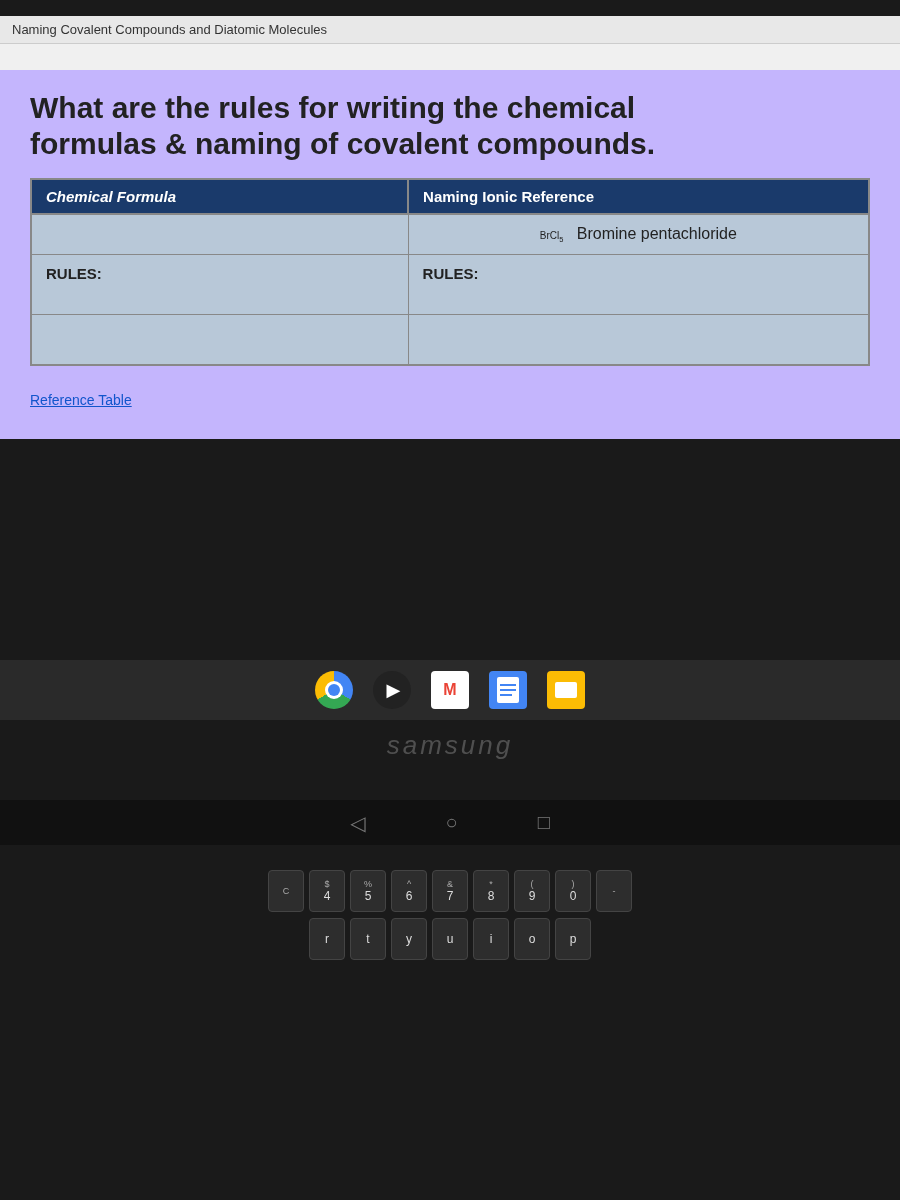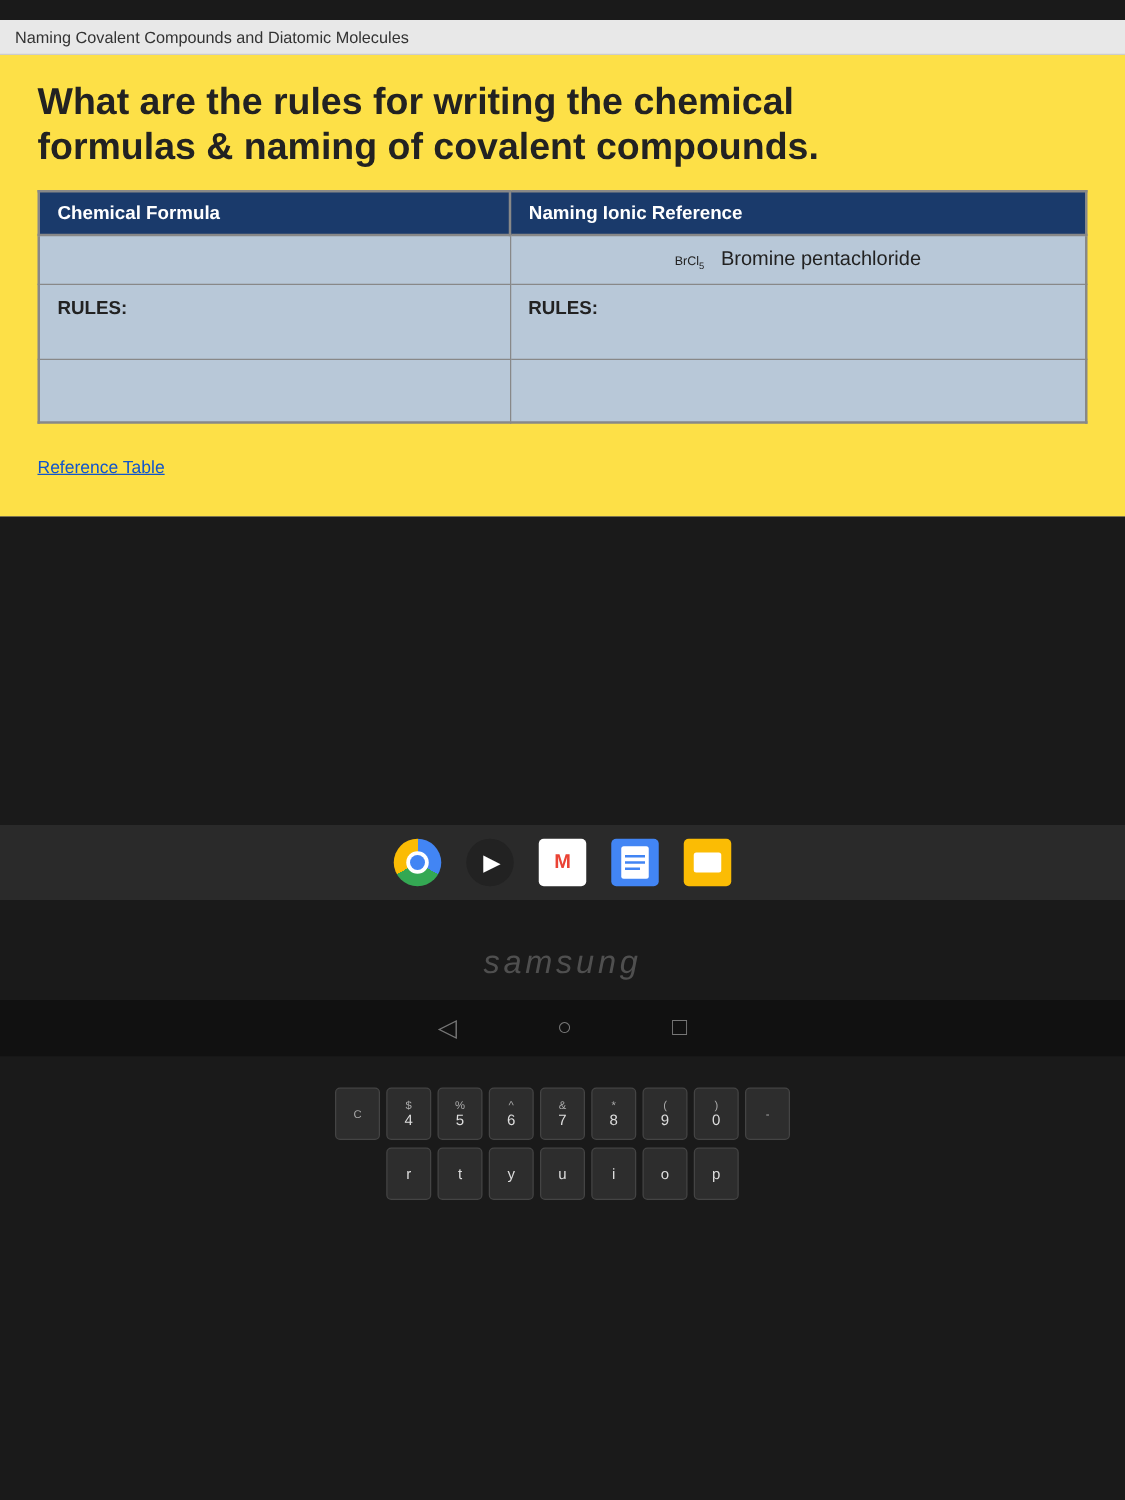--- a/index.html
+++ b/index.html
@@ -27,22 +27,23 @@
     .top-bar {
       background: #e8e8e8;
       padding: 6px 12px;
       font-size: 13px;
       color: #333;
       border-bottom: 1px solid #ccc;
     }
 
     
     .content-area {
-      background: #fde047;
+      background: #c4b5fd;
       padding: 20px 30px 30px 30px;
+      margin-top: 26px;
     }
 
     .main-heading {
       font-size: 30px;
       font-weight: bold;
       color: #222;
       line-height: 1.2;
       margin-bottom: 16px;
       font-family: Arial, sans-serif;
     }
@@ -83,20 +84,21 @@
     }
 
     .chem-table .empty-row td {
       background: #b8c8d8;
       height: 50px;
       border: 1px solid #888;
     }
 
     .formula-col {
       width: 45%;
+      font-style: italic;
     }
 
     .naming-col {
       width: 55%;
     }
 
     
     sub {
       font-size: 0.75em;
     }
@@ -164,21 +166,21 @@
       background: #fbbc04;
       border-radius: 4px;
       color: white;
       font-size: 12px;
       font-weight: bold;
     }
 
     
     .samsung-area {
       position: absolute;
-      top: 754px;
+      top: 730px;
       left: 0;
       right: 0;
       display: flex;
       justify-content: center;
       align-items: center;
     }
 
     .samsung-logo {
       font-size: 28px;
       color: #555;

